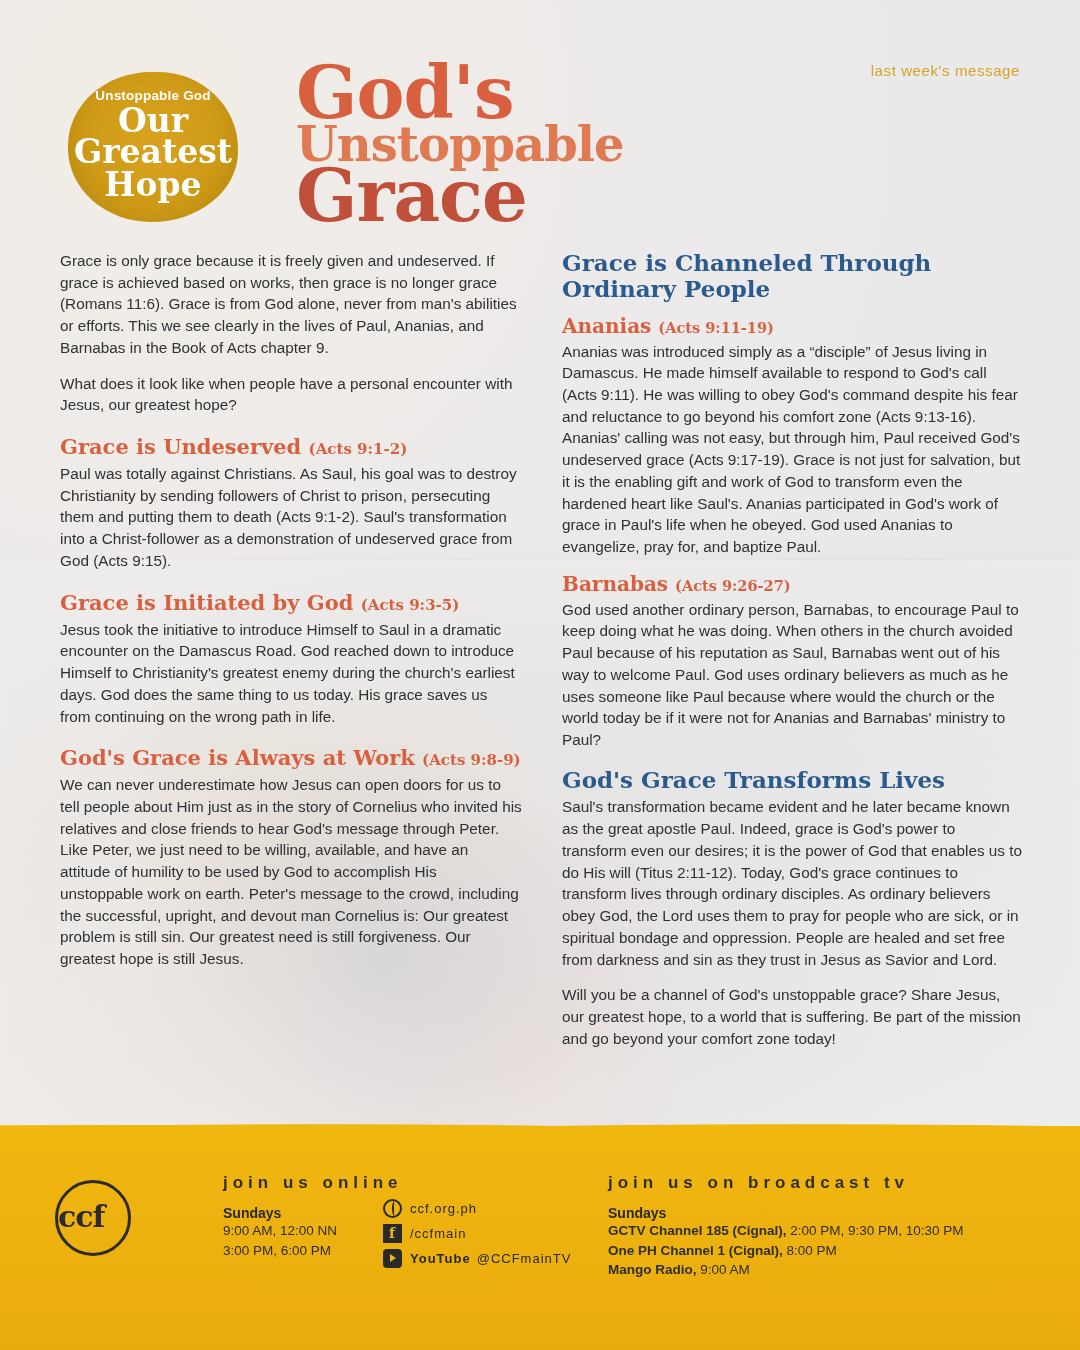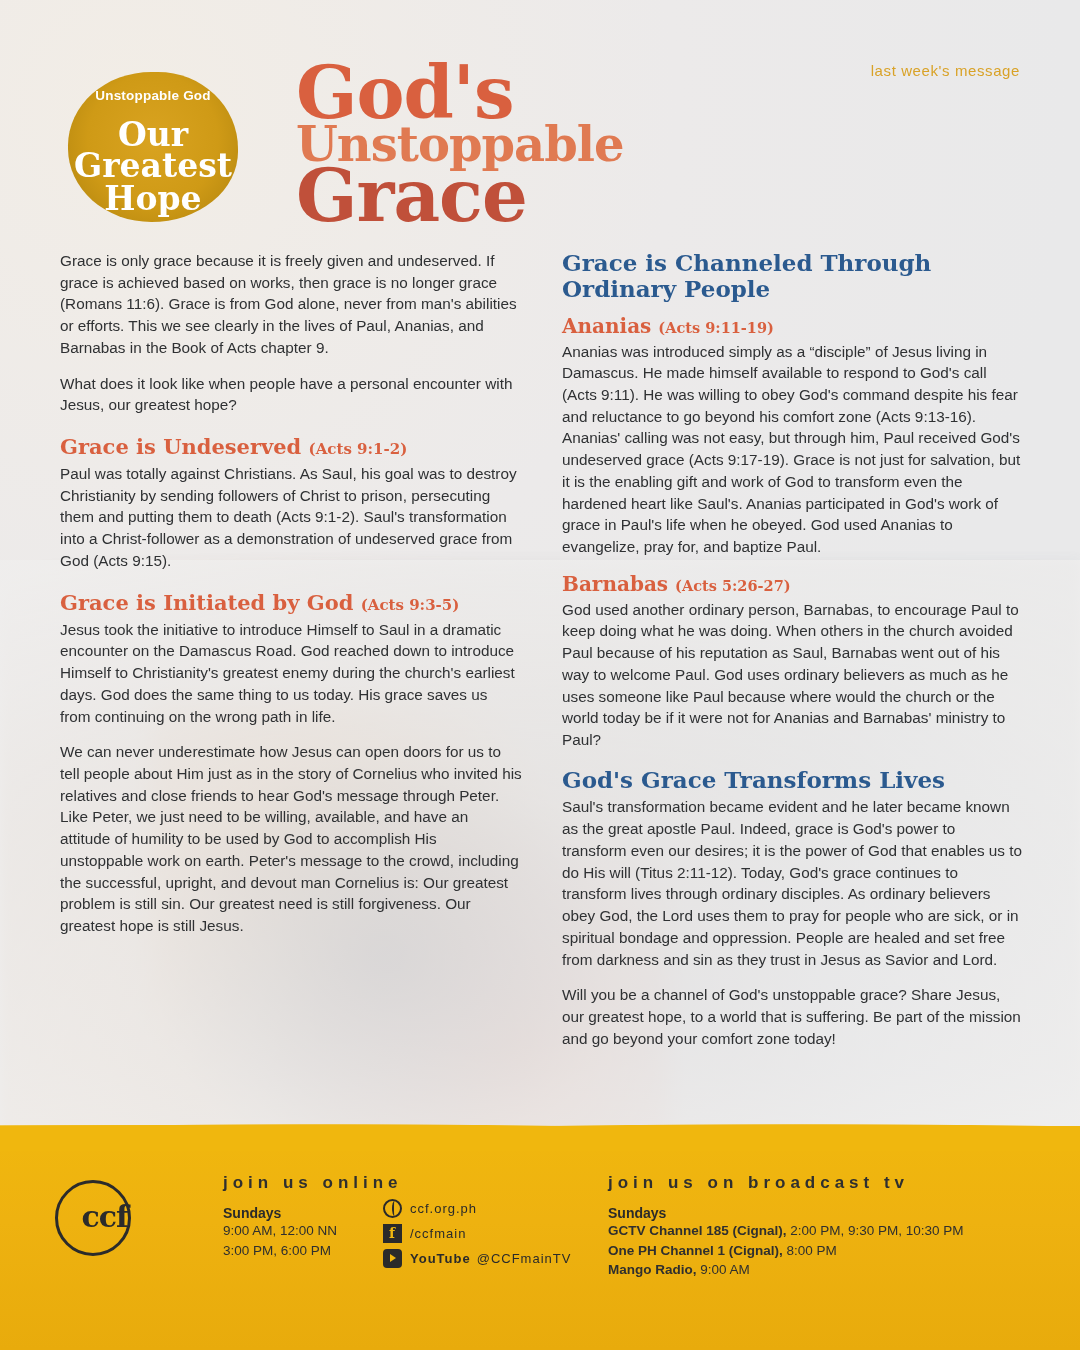--- a/index.html
+++ b/index.html
@@ -54,21 +54,21 @@
   #series-badge {
     position:absolute; left:60px; top:72px; width:186px; height:150px;
   }
   #series-badge .blob {
     position:absolute; left:8px; top:0; width:170px; height:150px;
     background: radial-gradient(circle at 50% 45%, #d9a320 0%, #cf9a16 55%, #c08f12 75%, rgba(192,143,18,0.0) 79%);
     border-radius: 50% 48% 52% 50% / 50% 52% 48% 50%;
   }
   #series-badge .txt { position:absolute; left:0; top:0; width:186px; text-align:center; color:#fff; }
   #series-badge .l1 { margin-top:16px; font-size:13.5px; font-weight:bold; letter-spacing:0.2px; }
-  #series-badge .l2 { margin-top:16px; font-family:"DejaVu Serif", serif; font-size:33px; font-weight:bold; line-height:0.95; }
+  #series-badge .l2 { margin-top:2px; font-family:"DejaVu Serif", serif; font-size:33px; font-weight:bold; line-height:0.95; }
   #series-badge .l3 { font-family:"DejaVu Serif", serif; font-size:33px; font-weight:bold; line-height:0.95; }
   #series-badge .l4 { font-family:"DejaVu Serif", serif; font-size:33px; font-weight:bold; line-height:1.0; }
 
   #main-title {
     position:absolute; left:296px; top:62px; width:600px;
     font-family:"DejaVu Serif", serif; font-weight:bold;
     line-height:0.86; letter-spacing:-1px;
   }
   #main-title .t1 { font-size:72px; color:#d9603f; }
   #main-title .t2 { font-size:48px; color:#e07a52; }
@@ -110,21 +110,21 @@
       radial-gradient(ellipse at 30% 100%, #f0b70e 0 62%, rgba(240,183,14,0) 64%),
       radial-gradient(ellipse at 52% 100%, #f0b70e 0 58%, rgba(240,183,14,0) 60%),
       radial-gradient(ellipse at 74% 100%, #f0b70e 0 62%, rgba(240,183,14,0) 64%),
       radial-gradient(ellipse at 93% 100%, #f0b70e 0 58%, rgba(240,183,14,0) 60%);
   }
   #ccf-logo {
     position:absolute; left:55px; top:45px; width:76px; height:76px;
     border:3px solid #2b2b2b; border-radius:50%;
   }
   #ccf-logo span {
-    position:absolute; left:0; top:16px; width:70px; text-align:right;
+    position:absolute; left:0; top:16px; width:70px; text-align:left;
     font-family:"DejaVu Serif", serif; font-weight:bold; font-size:30px; color:#2b2b2b;
     letter-spacing:-1px;
   }
   .foot-col { position:absolute; top:38px; color:#2a2a2a; }
   #foot-online { left:223px; width:350px; }
   #foot-tv { left:608px; width:430px; }
   .foot-title {
     font-size:17px; font-weight:bold; letter-spacing:5px; color:#2f2f2f;
     margin-bottom:12px;
   }
@@ -181,35 +181,39 @@
         <span class="ref">(Acts 9:1-2)</span>
       </h2>
       <p class="body">Paul was totally against Christians. As Saul, his goal was to destroy Christianity by sending followers of Christ to prison, persecuting them and putting them to death (Acts 9:1-2). Saul's transformation into a Christ-follower as a demonstration of undeserved grace from God (Acts 9:15).</p>
 
       <h2 class="head-orange">
         <span>Grace is Initiated by God</span>
         <span class="ref">(Acts 9:3-5)</span>
       </h2>
       <p class="body">Jesus took the initiative to introduce Himself to Saul in a dramatic encounter on the Damascus Road. God reached down to introduce Himself to Christianity's greatest enemy during the church's earliest days. God does the same thing to us today. His grace saves us from continuing on the wrong path in life.</p>
 
+      <h2 class="head-orange">
+        <span>God's Grace is Always at Work</span>
+        <span class="ref">(Acts 9:8-9)</span>
+      </h2>
       <p class="body">We can never underestimate how Jesus can open doors for us to tell people about Him just as in the story of Cornelius who invited his relatives and close friends to hear God's message through Peter. Like Peter, we just need to be willing, available, and have an attitude of humility to be used by God to accomplish His unstoppable work on earth. Peter's message to the crowd, including the successful, upright, and devout man Cornelius is: Our greatest problem is still sin. Our greatest need is still forgiveness. Our greatest hope is still Jesus.</p>
     </div>
 
     <div class="col" id="col-right">
       <h2 class="head-blue">Grace is Channeled Through Ordinary People</h2>
 
       <h3 class="sub-orange">
         <span>Ananias</span>
         <span class="ref">(Acts 9:11-19)</span>
       </h3>
       <p class="body">Ananias was introduced simply as a “disciple” of Jesus living in Damascus. He made himself available to respond to God's call (Acts 9:11). He was willing to obey God's command despite his fear and reluctance to go beyond his comfort zone (Acts 9:13-16). Ananias' calling was not easy, but through him, Paul received God's undeserved grace (Acts 9:17-19). Grace is not just for salvation, but it is the enabling gift and work of God to transform even the hardened heart like Saul's. Ananias participated in God's work of grace in Paul's life when he obeyed. God used Ananias to evangelize, pray for, and baptize Paul.</p>
 
       <h3 class="sub-orange">
         <span>Barnabas</span>
-        <span class="ref">(Acts 5:26-27)</span>
+        <span class="ref">(Acts 9:26-27)</span>
       </h3>
       <p class="body">God used another ordinary person, Barnabas, to encourage Paul to keep doing what he was doing. When others in the church avoided Paul because of his reputation as Saul, Barnabas went out of his way to welcome Paul. God uses ordinary believers as much as he uses someone like Paul because where would the church or the world today be if it were not for Ananias and Barnabas' ministry to Paul?</p>
 
       <h2 class="head-blue" style="margin-top:16px">God's Grace Transforms Lives</h2>
       <p class="body">Saul's transformation became evident and he later became known as the great apostle Paul. Indeed, grace is God's power to transform even our desires; it is the power of God that enables us to do His will (Titus 2:11-12). Today, God's grace continues to transform lives through ordinary disciples. As ordinary believers obey God, the Lord uses them to pray for people who are sick, or in spiritual bondage and oppression. People are healed and set free from darkness and sin as they trust in Jesus as Savior and Lord.</p>
       <p class="body">Will you be a channel of God's unstoppable grace? Share Jesus, our greatest hope, to a world that is suffering. Be part of the mission and go beyond your comfort zone today!</p>
     </div>
   </div>
 
   <div id="footer">

